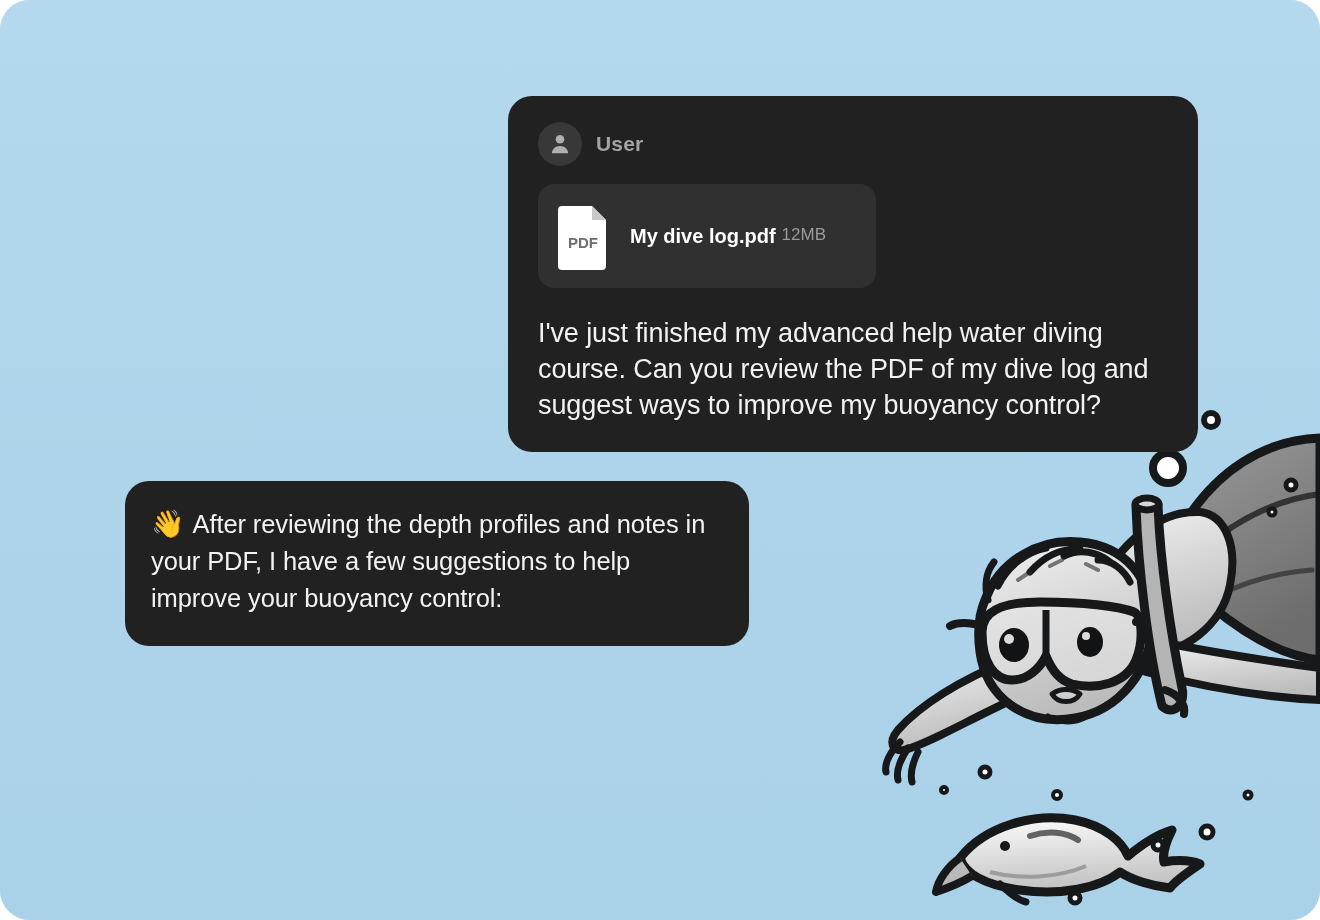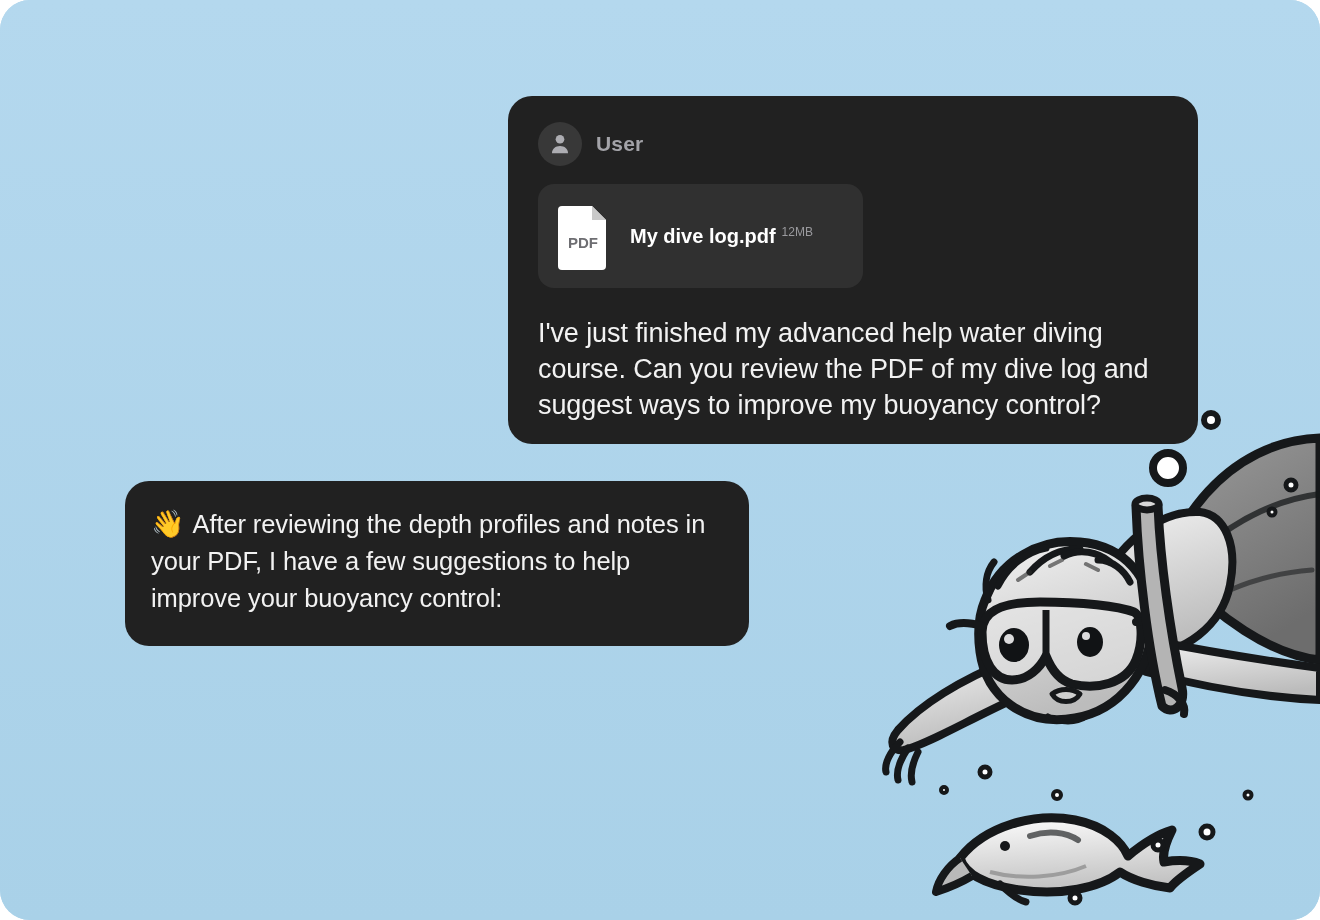--- a/index.html
+++ b/index.html
@@ -38,21 +38,21 @@
     background: #212121;
     border-radius: 24px;
     box-sizing: border-box;
   }
 
   
   #user-bubble {
     left: 508px;
     top: 96px;
     width: 690px;
-    padding: 26px 30px 20px 30px;
+    padding: 26px 30px 28px 30px;
   }
 
   .user-head {
     display: flex;
     align-items: center;
     gap: 14px;
     margin-bottom: 18px;
   }
   .avatar {
     width: 44px;
@@ -90,21 +90,21 @@
   }
   .pdf-icon svg { display: block; }
   .att-meta { display: flex; flex-direction: row; gap: 6px; padding-right: 28px; }
   .att-name {
     font-size: 20px;
     font-weight: bold;
     color: #ffffff;
     white-space: nowrap;
   }
   .att-size {
-    font-size: 12px;
+    font-size: 17px;
     color: #9a9a9e;
   }
 
   .user-text {
     font-size: 27px;
     line-height: 1.33;
     color: #f2f2f2;
     letter-spacing: -.1px;
   }
 

